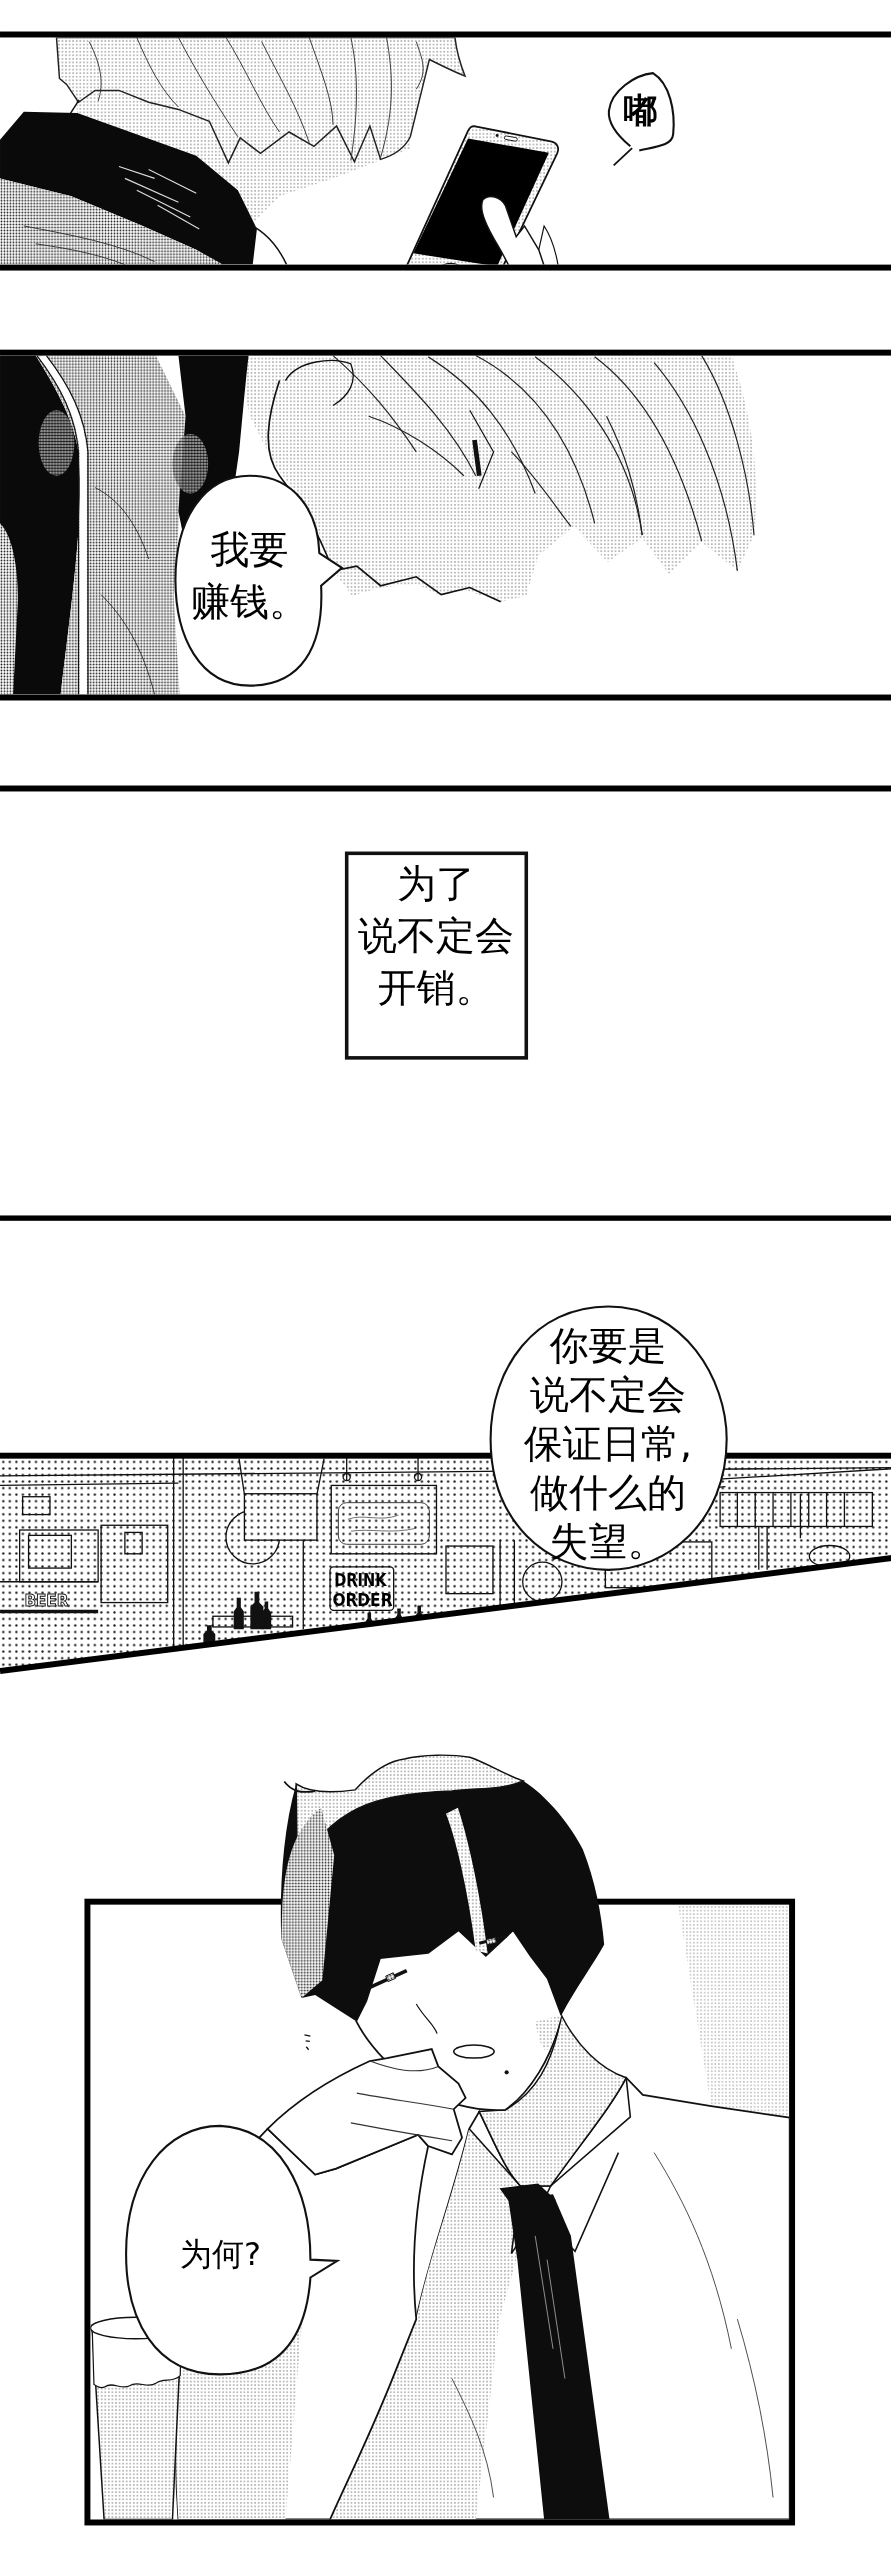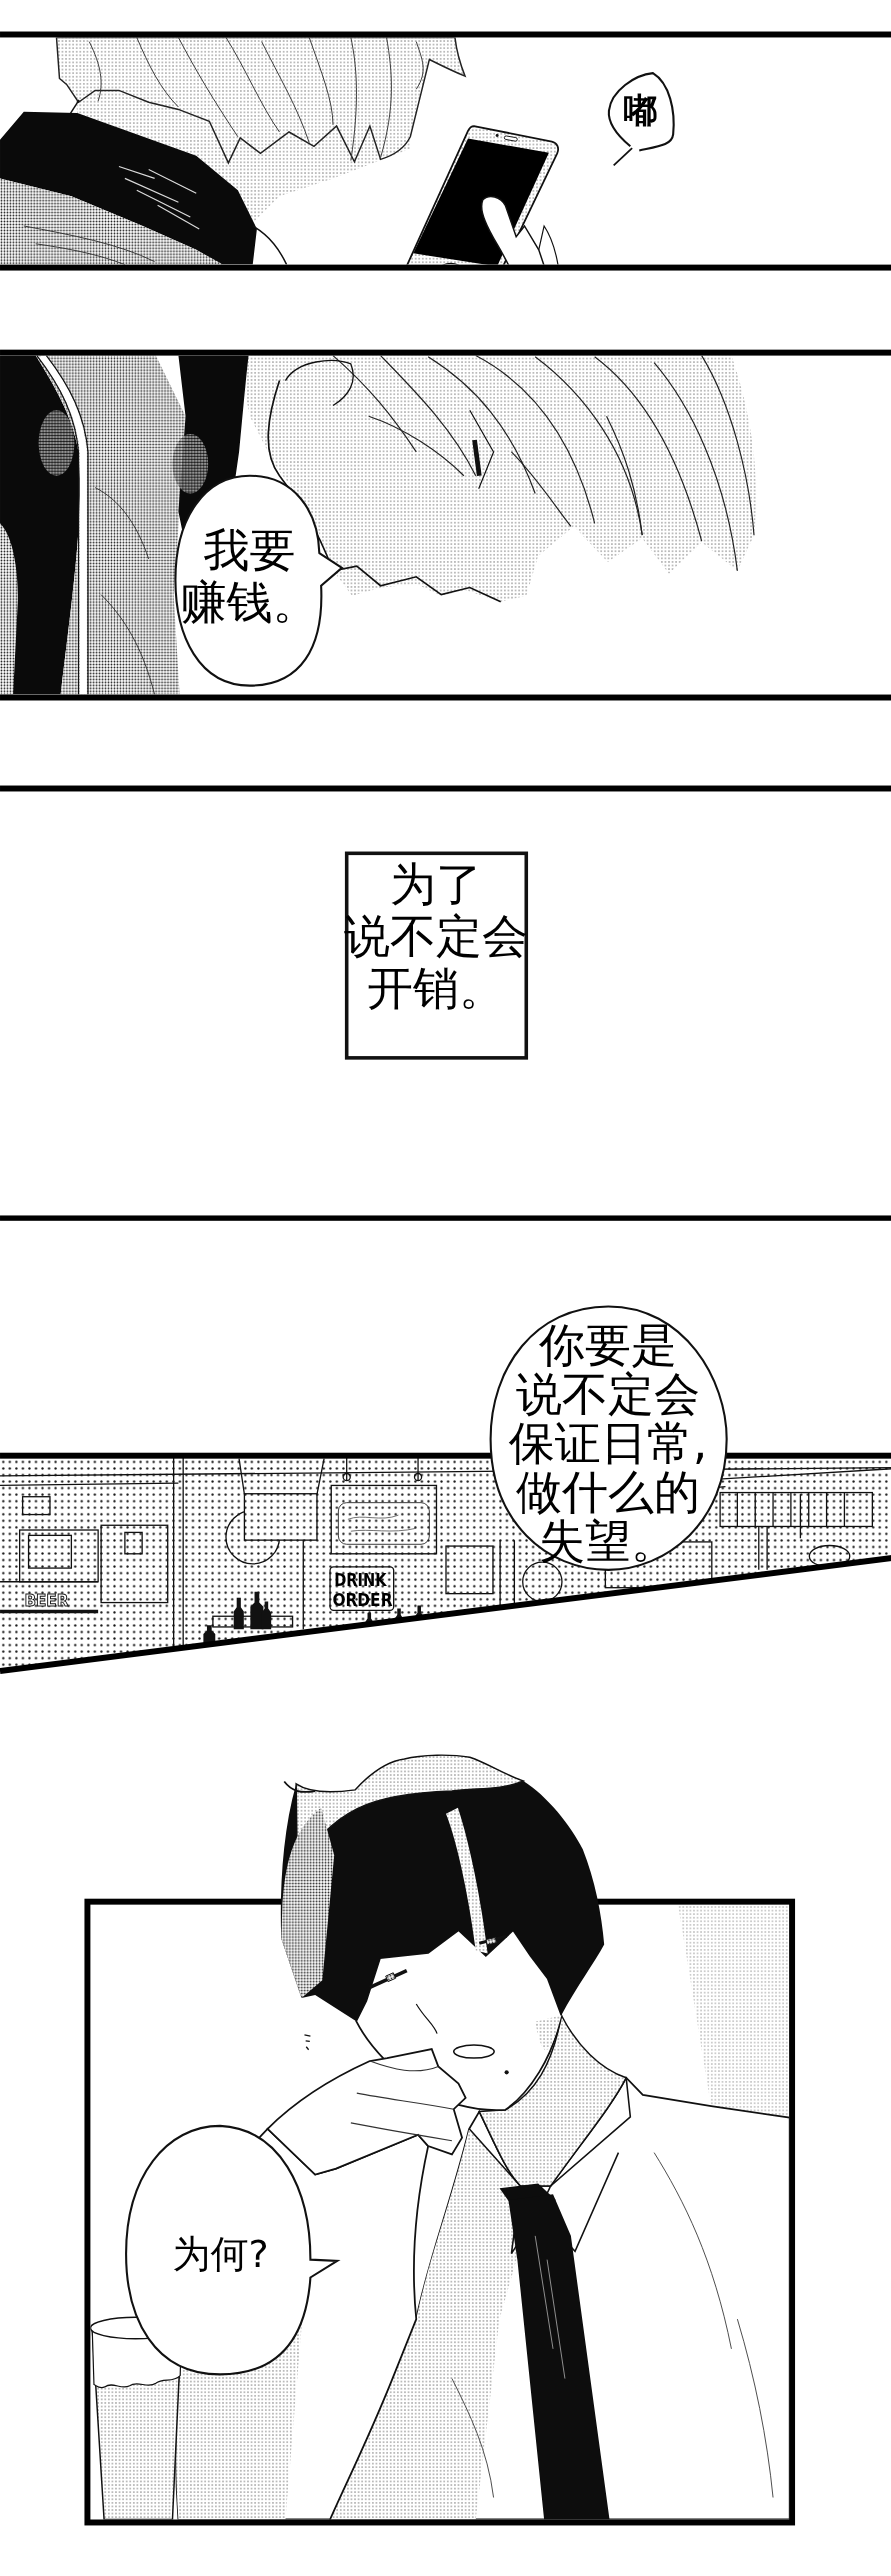--- a/index.html
+++ b/index.html
@@ -2,28 +2,28 @@
 <html style="--ink: #000000; --paper: #ffffff;font-size:9.5px"><head>
 <meta charset="utf-8">
 <style>
   :root { --ink:#000000; --paper:#ffffff; }
   html, body { margin:0; padding:0; background:var(--paper); }
   body { position:relative; width:892px; height:2576px; overflow:hidden; }
   .art { position:absolute; left:0; top:0; width:892px; height:2576px; display:block; }
   .txt {
     position:absolute; display:flex; flex-direction:column; align-items:center; justify-content:center;
     font-family:"DejaVu Sans", "Liberation Sans", sans-serif; color:var(--ink);
-    font-size:46px; line-height:52px; font-weight:500; text-align:center; white-space:nowrap;
+    font-size:39px; line-height:52px; font-weight:500; text-align:center; white-space:nowrap;
   }
   .txt .line { display:block; }
   #t-b1 { left:611px; top:88px; width:59px; height:45px; font-size:34px; line-height:45px; font-weight:700; }
   #t-b2 { left:178px; top:523px; width:143px; height:105px; }
   #t-cap { left:347px; top:857px; width:178px; height:157px; }
   #t-b4 { left:489px; top:1321px; width:238px; height:245px; line-height:49px;text-align:right; }
-  #t-b5 { left:161px; top:2235px; width:119px; height:38px; font-size:38px; line-height:38px; }
+  #t-b5 { left:161px; top:2235px; width:119px; height:38px; font-size:32px; line-height:38px; }
 </style>
 </head>
 <body>
 
 <svg class="art" viewBox="0 0 1500 4332" width="892" height="2576">
   <defs>
     <pattern id="toneLight" width="6" height="6" patternUnits="userSpaceOnUse">
         <rect width="6" height="6" fill="#fff"></rect>
         <circle cx="3" cy="3" r="1.1" fill="#555"></circle>
       </pattern>

